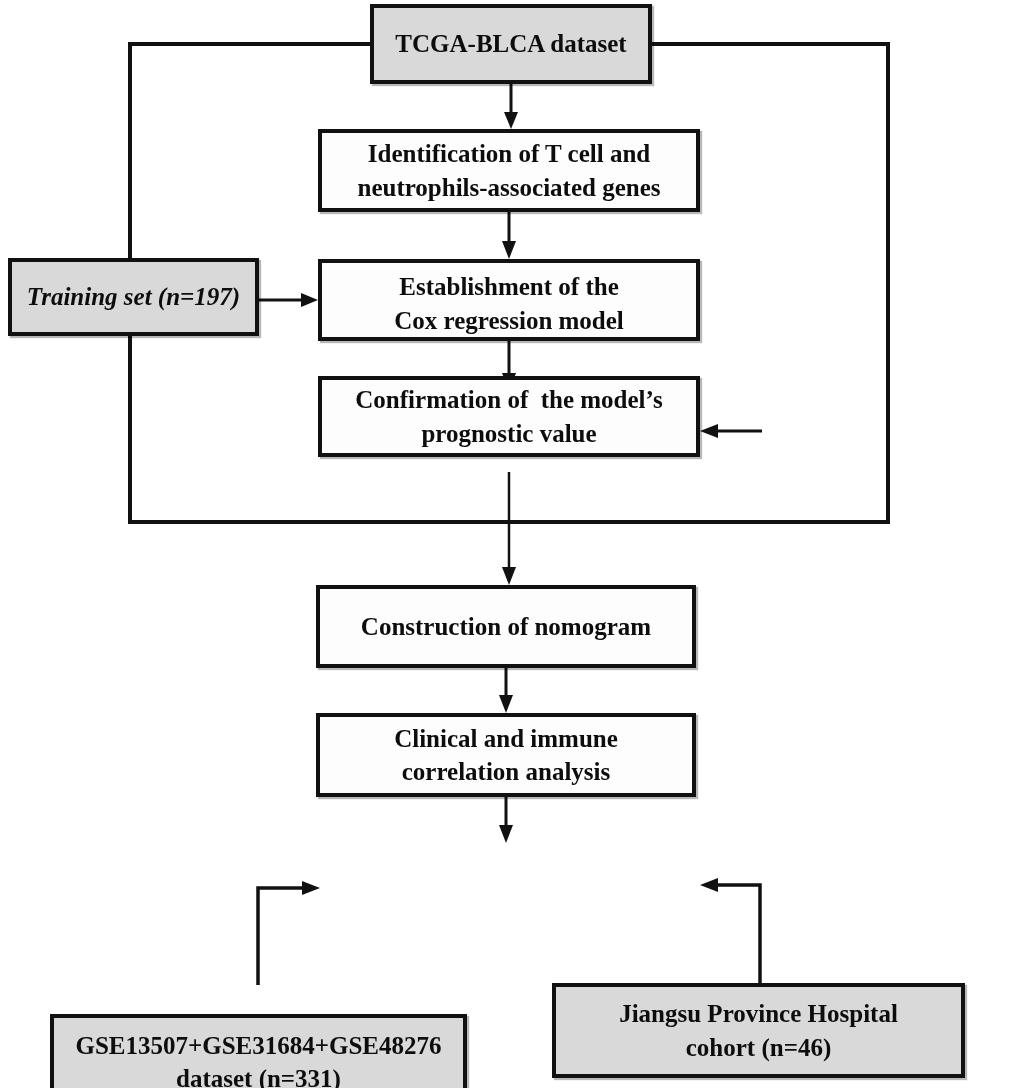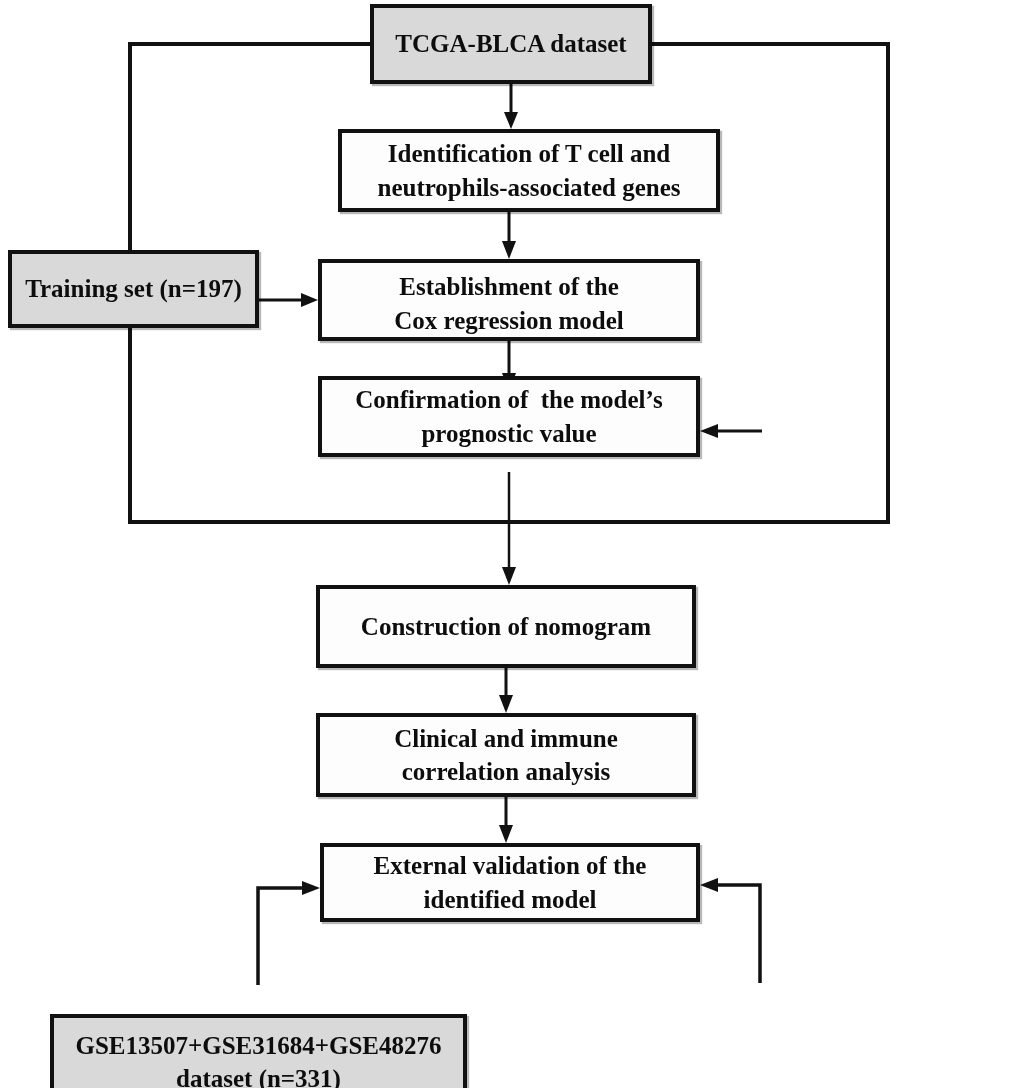--- a/index.html
+++ b/index.html
@@ -83,26 +83,26 @@
     <polygon points="302,881 302,895 320,888" fill="#111111"></polygon>
 
     <path d="M760 983 V885 H717" fill="none" stroke="#111111" stroke-width="3.5"></path>
     <polygon points="718,878 718,892 700,885" fill="#111111"></polygon>
   </svg>
 
   <div class="node gray" style="left:370px; top:4px; width:282px; height:80px;">
     <span class="label">TCGA-BLCA dataset</span>
   </div>
 
-  <div class="node white" style="left:318px; top:129px; width:382px; height:83px;margin-left:20px;">
+  <div class="node white" style="left:318px; top:129px; width:382px; height:83px;">
     <span class="label">Identification of T cell and
 neutrophils-associated genes</span>
   </div>
 
-  <div class="node gray" style="left:8px; top:250px; width:251px; height:78px;">
+  <div class="node gray" style="left:8px; top:258px; width:251px; height:78px;font-style:italic;">
     <span class="label">Training set (n=197)</span>
   </div>
 
   <div class="node white" style="left:318px; top:259px; width:382px; height:82px;align-items:flex-end;">
     <span class="label">Establishment of the
 Cox regression model</span>
   </div>
 
   <div class="node white" style="left:318px; top:376px; width:382px; height:81px;">
     <span class="label">Confirmation of  the model’s
@@ -112,24 +112,24 @@
 
   <div class="node white" style="left:316px; top:713px; width:380px; height:84px;">
     <span class="label">Clinical and immune
 correlation analysis</span>
   </div>
 
   <div class="node white" style="left:316px; top:585px; width:380px; height:83px;">
     <span class="label">Construction of nomogram</span>
   </div>
 
-  <div class="node white" style="left:320px; top:843px; width:380px; height:79px;">
-    <span class="label">External validation of the
-identified model</span>
-  </div>
 
   <div class="node gray" style="left:50px; top:1014px; width:417px; height:96px;">
     <span class="label">GSE13507+GSE31684+GSE48276
 dataset (n=331)</span>
   </div>
 
+  <div class="node gray" style="left:552px; top:983px; width:413px; height:95px;">
+    <span class="label">Jiangsu Province Hospital
+cohort (n=46)</span>
+  </div>
 
 </div>
 
 </body></html>

